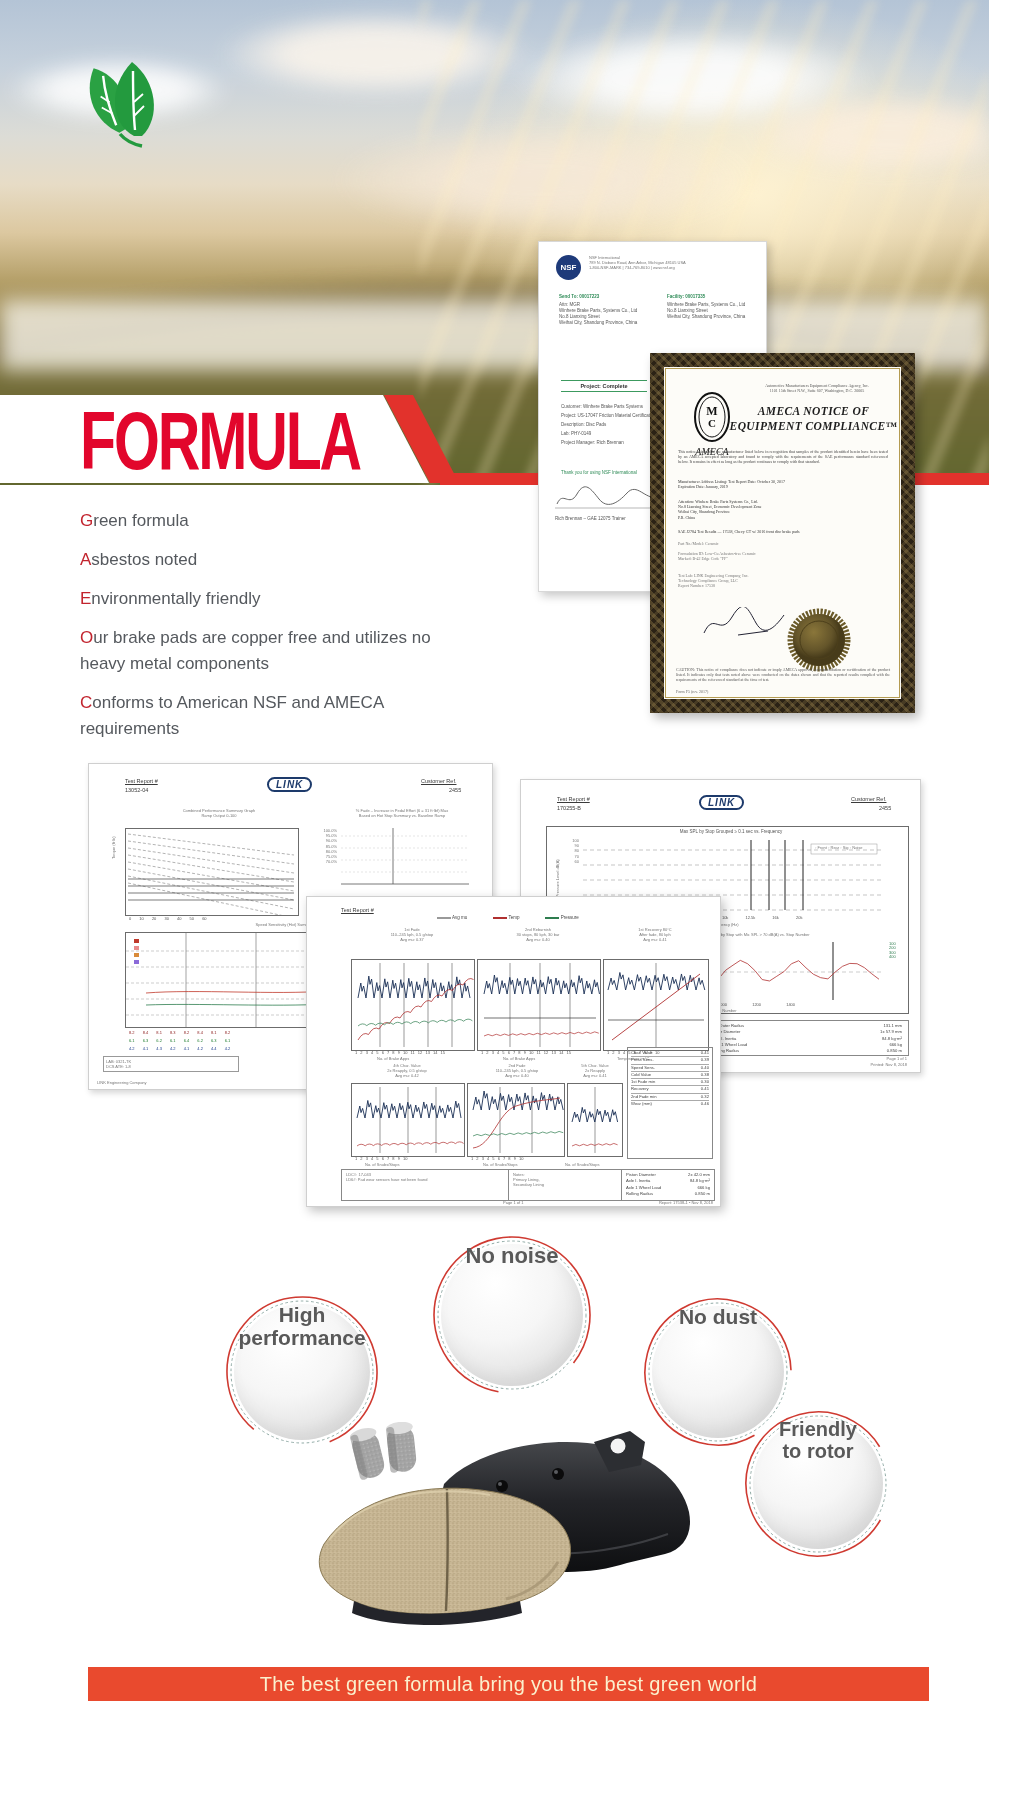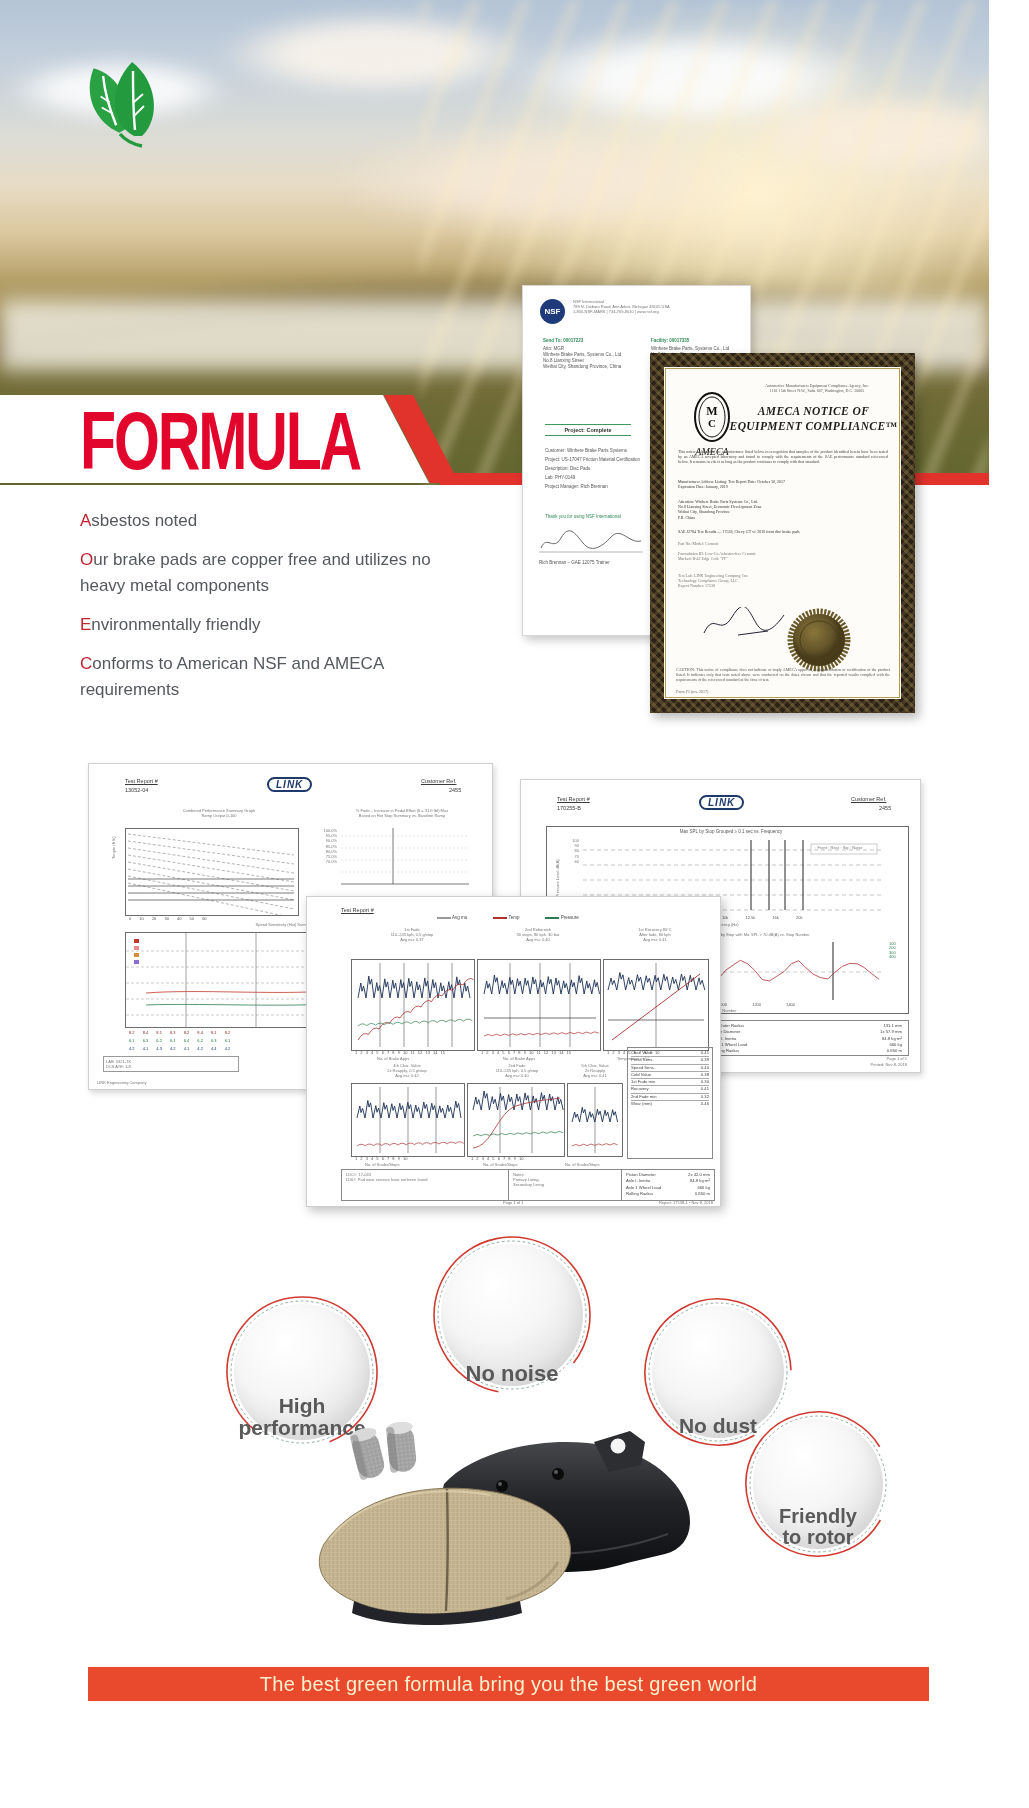--- a/index.html
+++ b/index.html
@@ -38,21 +38,21 @@
   .slash{left:0;top:395px;width:470px;height:88px;background:#e2322c;
     clip-path:polygon(384px 0,413px 0,459px 100%,430px 100%);}
   .formula{left:80px;top:398px;height:88px;line-height:86px;font-size:82px;font-weight:bold;
     color:#e2062c;letter-spacing:-3px;transform:scaleX(.72);transform-origin:left center;white-space:nowrap;}
   
   .bullets{left:80px;top:508px;width:400px;}
   .bullet{font-size:17px;color:#55595e;margin-bottom:13px;line-height:26px;}
   .bullet .lead{color:#c2242e;}
   
   .sheet{background:#fff;border:1px solid #d8d8d8;box-shadow:3px 4px 9px rgba(0,0,0,.22);}
-  .nsf{left:522px;top:241px;width:227px;height:349px;margin-top:44px;}
+  .nsf{left:538px;top:241px;width:227px;height:349px;}
   .t3{font-size:4px;line-height:1.3;color:#777;}
   .t4{font-size:4.5px;line-height:1.35;color:#555;}
   .t5{font-size:5.5px;line-height:1.3;color:#3a3a3a;}
   .tg{color:#2e8b57;font-weight:bold;}
   .nsf-logo{left:17px;top:13px;width:25px;height:25px;border-radius:50%;background:#1e3a7a;
     color:#fff;font-weight:bold;font-size:8px;display:flex;align-items:center;justify-content:center;}
   .projbox{left:22px;top:138px;width:86px;border-top:1.5px solid #3c9a5f;border-bottom:1.5px solid #3c9a5f;
     text-align:center;padding:2px 0;font-size:5.5px;font-weight:bold;color:#333;}
   
   .ameca{left:650px;top:353px;width:265px;height:360px;background:#2b2215;
@@ -73,21 +73,21 @@
   .u{text-decoration:underline;}
   .chartbox{border:1px solid #6c6c6c;background:#fff;}
   .tickrow{font-size:4px;color:#555;word-spacing:7px;white-space:nowrap;}
   .kv{display:flex;justify-content:space-between;font-size:4.2px;color:#444;line-height:1.5;}
   
   .badge{position:absolute;z-index:2;}
   .sphere{width:100%;height:100%;border-radius:50%;
     background:radial-gradient(circle at 38% 28%,#ffffff 0%,#f6f6f6 42%,#e4e4e4 72%,#d3d3d3 100%);
     box-shadow:inset -5px -8px 16px rgba(0,0,0,.05);}
   .badge-label{position:absolute;inset:0;display:flex;flex-direction:column;align-items:center;
-    justify-content:flex-end;font-weight:bold;color:#595959;text-align:center;line-height:1.08;}
+    justify-content:flex-start;font-weight:bold;color:#595959;text-align:center;line-height:1.08;}
   .arcs{position:absolute;left:-11px;top:-11px;}
   
   .banner{left:88px;top:1667px;width:841px;height:34px;background:#e94a2e;z-index:2;
     display:flex;align-items:center;justify-content:center;}
   .banner-text{color:#fbf0cd;font-size:20px;letter-spacing:.3px;}
   .sig{stroke:#3a4a66;stroke-width:1;fill:none;}
 </style>
 </head>
 <body>
 
@@ -112,23 +112,24 @@
     <path d="M55,72 C53,52 53,32 53,13" stroke="#fff" stroke-width="2.4" fill="none"></path>
     <path d="M54,58 L64,48 M54,44 L63,36" stroke="#fff" stroke-width="1.8" fill="none"></path>
     <path d="M40,76 C45,82 52,86 62,88" stroke="#239a3e" stroke-width="3.4" fill="none"></path>
   </svg>
 
   <div class="abs band" style="z-index:2"></div>
   <div class="abs slash" style="z-index:2"></div>
   <div class="abs formula" style="z-index:3">FORMULA</div>
 
   <div class="abs bullets">
+    <div class="bullet"><span class="lead">G</span><span>reen formula</span></div>
     <div class="bullet"><span class="lead">A</span><span>sbestos noted</span></div>
+    <div class="bullet"><span class="lead">E</span><span>nvironmentally friendly</span></div>
     <div class="bullet" style="width:372px"><span class="lead">O</span><span>ur brake pads are copper free and utilizes no heavy metal components</span></div>
-    <div class="bullet"><span class="lead">E</span><span>nvironmentally friendly</span></div>
     <div class="bullet"><span class="lead">C</span><span>onforms to American NSF and AMECA requirements</span></div>
   </div>
 
   <div class="abs sheet nsf" style="z-index:3">
     <div class="abs nsf-logo">NSF</div>
     <div class="abs t3 preline" style="left:50px;top:13px;width:160px">NSF International
 789 N. Dixboro Road, Ann Arbor, Michigan 48105 USA
 1-800-NSF-MARK  |  734-769-8010  |  www.nsf.org</div>
     <div class="abs t4 tg" style="left:20px;top:52px">Send To: 00017223</div>
     <div class="abs t4 preline" style="left:20px;top:60px;width:100px">Attn: MGR

